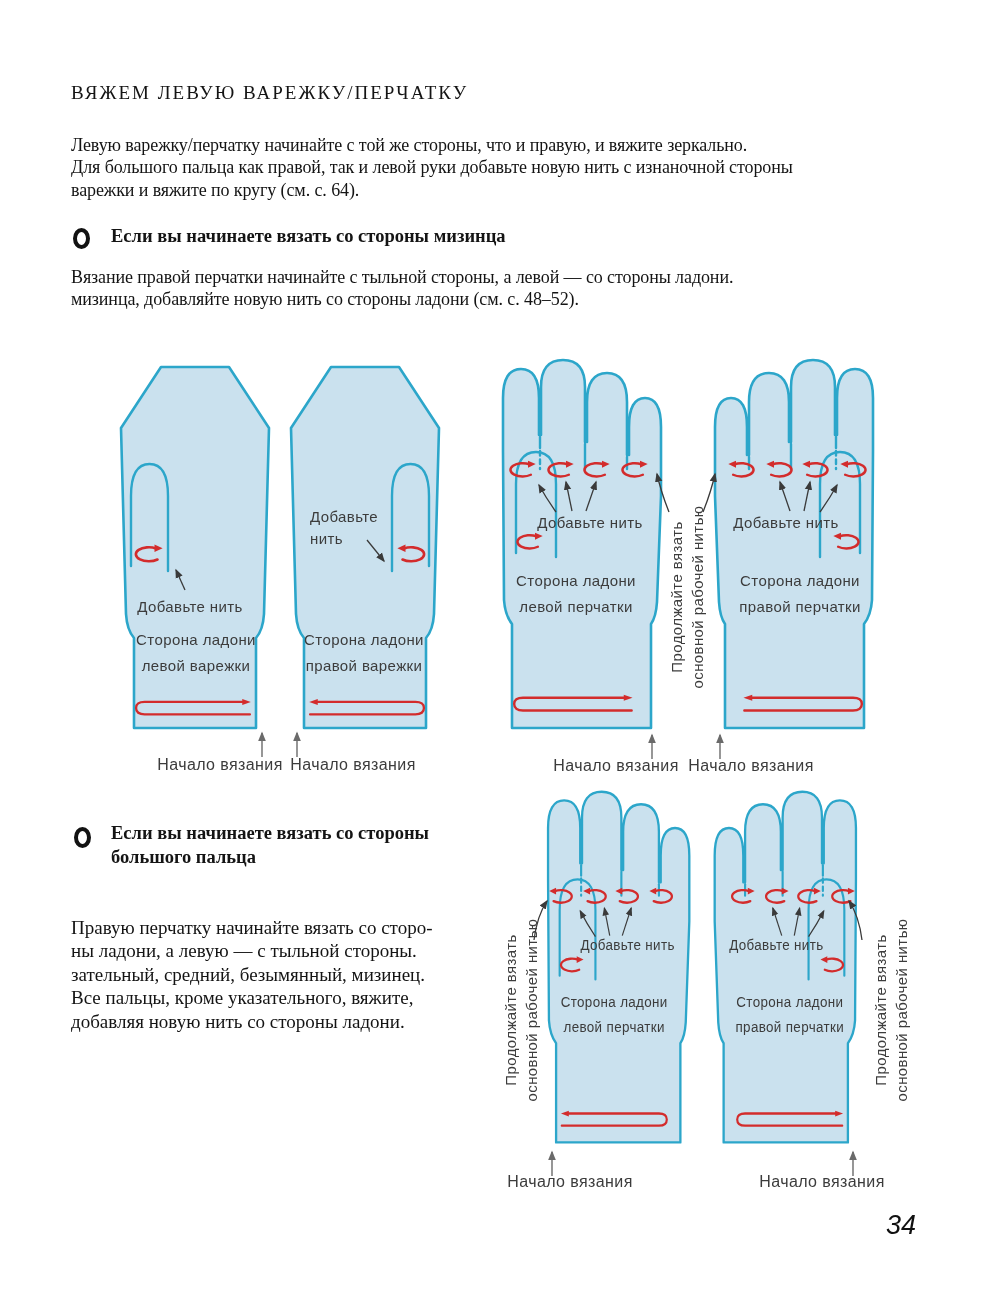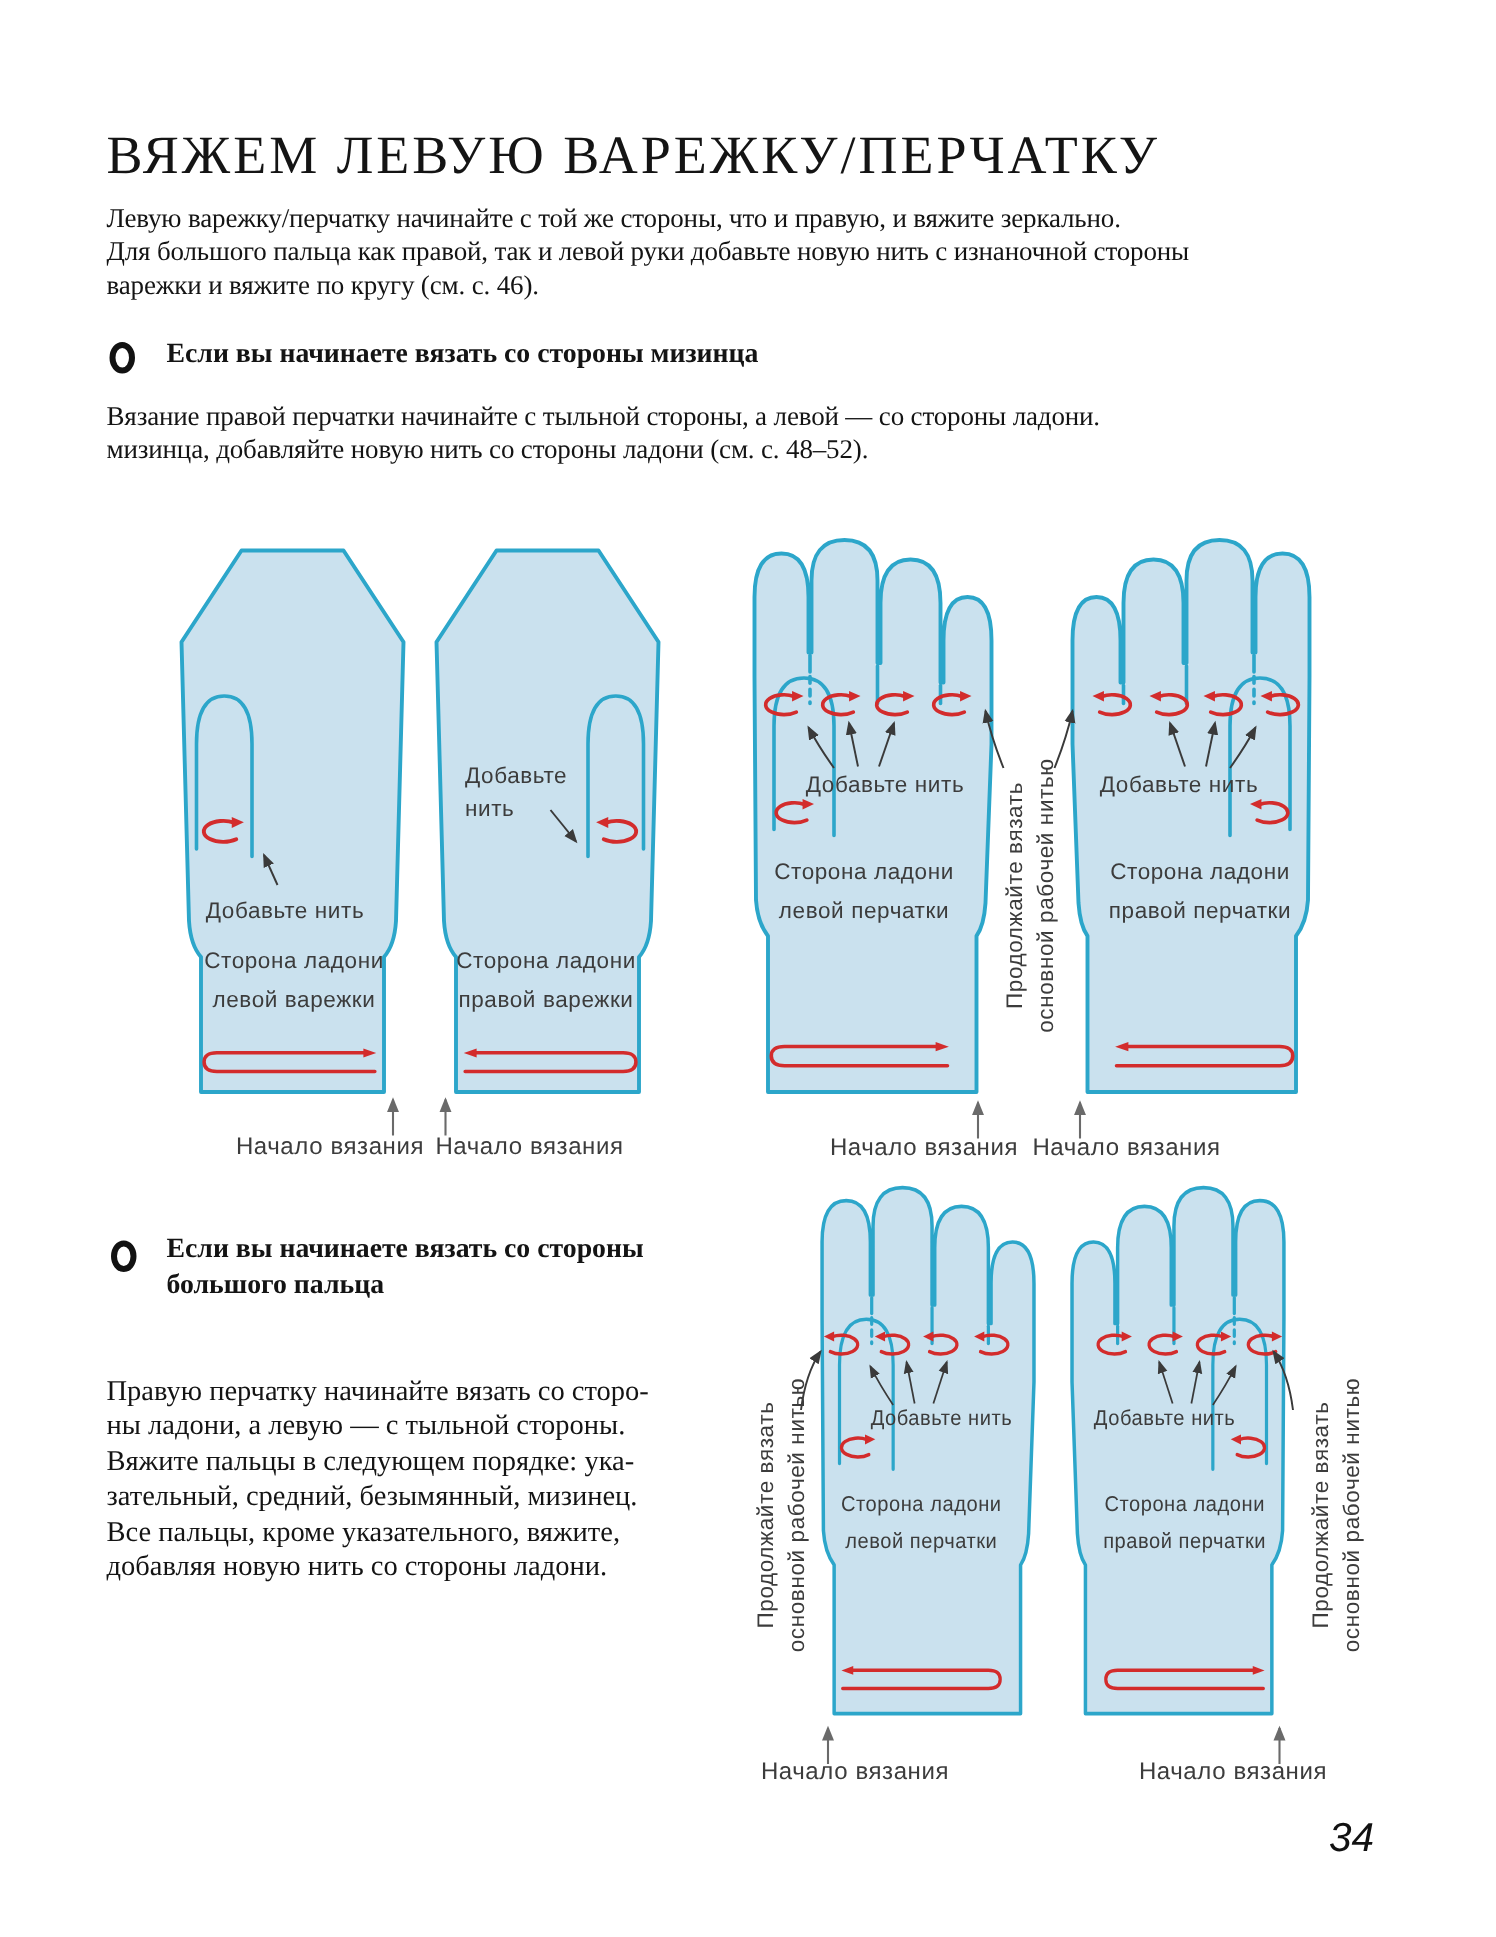--- a/index.html
+++ b/index.html
@@ -1,19 +1,19 @@
 <!DOCTYPE html>
 <html style="--c-fill: #cae1ee; --c-outline: #2ca6ca; --c-red: #d32c2c;"><head>
 <meta charset="utf-8">
 <style>
   html,body{margin:0;padding:0;background:#fff}
   .page{position:relative;width:997px;height:1291px;background:#fff;
         font-family:"Liberation Serif",serif;color:#141414;overflow:hidden}
   .abs{position:absolute}
-  .title{font-size:36px;letter-spacing:2px;white-space:nowrap}
+  .title{font-size:19px;letter-spacing:2px;white-space:nowrap}
   .p{font-size:18px;line-height:22.4px;letter-spacing:-0.1px;white-space:nowrap}
   .p3 div{font-size:19px;line-height:23.4px}
   .sechead{font-size:18.5px;font-weight:bold;line-height:24px;white-space:nowrap}
   .ring{width:9px;height:13px;border:4.5px solid #121212;border-radius:50%}
   .dlabel{font-family:"Liberation Sans",sans-serif;font-size:16px;color:#3c3c3c;
           letter-spacing:.4px;text-align:center;white-space:nowrap}
   .vtext{font-family:"Liberation Sans",sans-serif;font-size:15px;color:#3c3c3c;
          letter-spacing:.4px;text-align:center;white-space:nowrap;
          line-height:21px;transform:rotate(-90deg)}
   .pagenum{font-family:"Liberation Sans",sans-serif;font-style:italic;font-size:27px;color:#111}
@@ -101,21 +101,21 @@
         <use href="#loop-l" x="16" y="338" width="130" height="20"></use>
       </symbol>
     </defs>
   </svg>
 
   <h1 class="abs title" style="left:71px;top:82px;margin:0;font-weight:normal">ВЯЖЕМ ЛЕВУЮ ВАРЕЖКУ/ПЕРЧАТКУ</h1>
 
   <div class="abs p" style="left:71px;top:134px">
     <div>Левую варежку/перчатку начинайте с той же стороны, что и правую, и вяжите зеркально.</div>
     <div>Для большого пальца как правой, так и левой руки добавьте новую нить с изнаночной стороны</div>
-    <div>варежки и вяжите по кругу (см. с. 46).</div>
+    <div>варежки и вяжите по кругу (см. с. 64).</div>
   </div>
 
   <div class="abs ring" style="left:73px;top:228px"></div>
   <div class="abs sechead" style="left:111px;top:224px">Если вы начинаете вязать со стороны мизинца</div>
 
   <div class="abs p" style="left:71px;top:266px">
     <div>Вязание правой перчатки начинайте с тыльной стороны, а левой — со стороны ладони.</div>
     <div>мизинца, добавляйте новую нить со стороны ладони (см. с. 48–52).</div>
   </div>
 
@@ -185,21 +185,20 @@
 
   <div class="abs ring" style="left:74px;top:827px"></div>
   <div class="abs sechead" style="left:111px;top:821px">
     <div>Если вы начинаете вязать со стороны</div>
     <div>большого пальца</div>
   </div>
 
   <div class="abs p3" style="left:71px;top:916px">
     <div>Правую перчатку начинайте вязать со сторо-</div>
     <div>ны ладони, а левую — с тыльной стороны.</div>
-    <div>Вяжите пальцы в следующем порядке: ука-</div>
     <div>зательный, средний, безымянный, мизинец.</div>
     <div>Все пальцы, кроме указательного, вяжите,</div>
     <div>добавляя новую нить со стороны ладони.</div>
   </div>
 
   <svg class="abs" style="left:540px;top:788px" width="152" height="362" viewBox="0 0 170 380" preserveAspectRatio="none">
     <use href="#glove-B"></use>
     <text class="dl" x="98" y="170" text-anchor="middle">Добавьте нить</text>
     <text class="dl" x="83" y="230" text-anchor="middle">Сторона ладони</text>
     <text class="dl" x="83" y="256" text-anchor="middle">левой перчатки</text>

